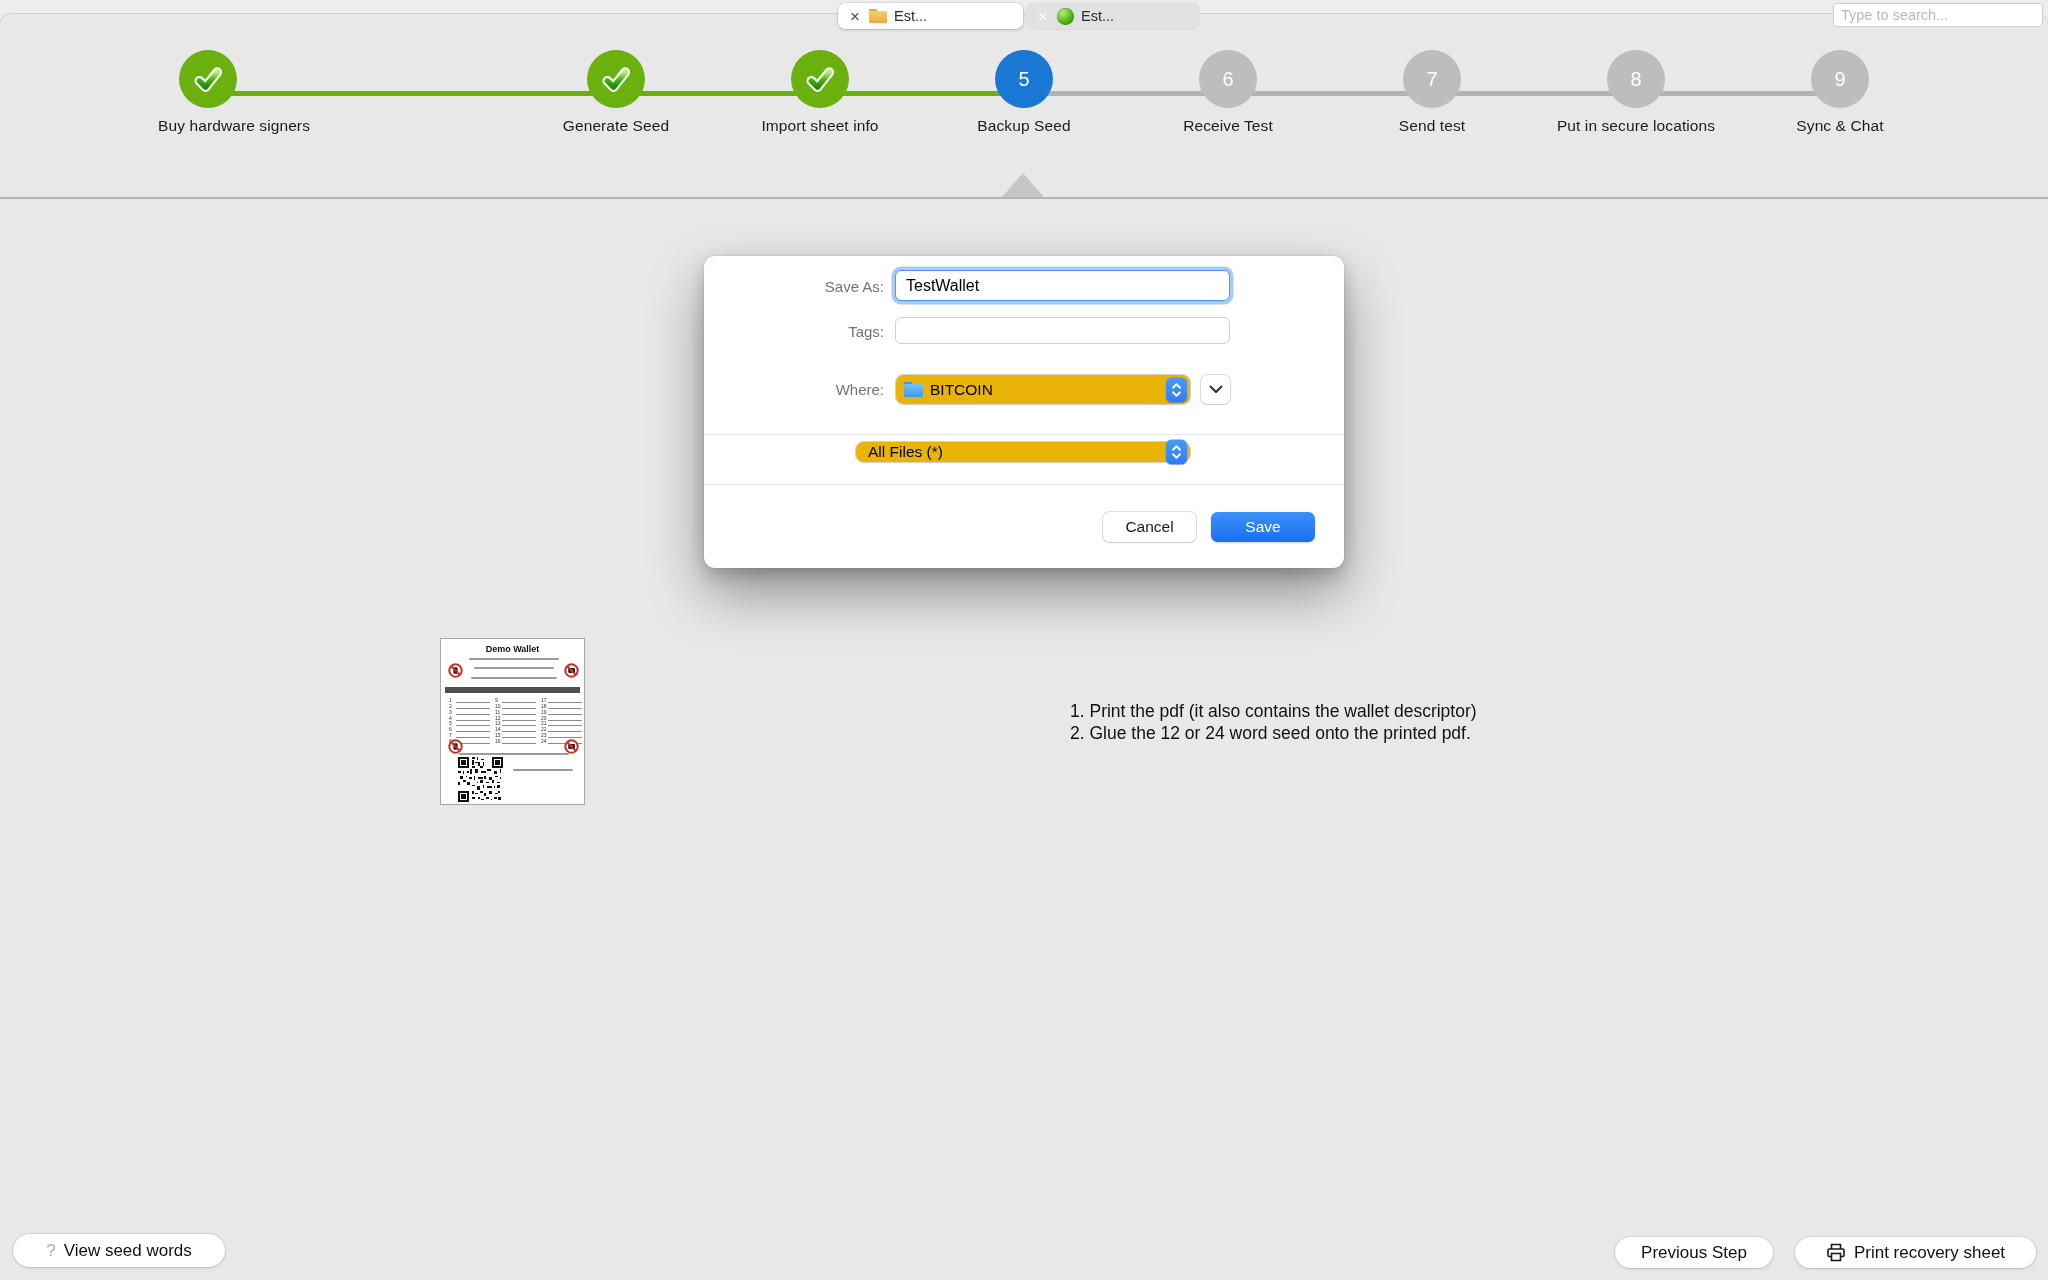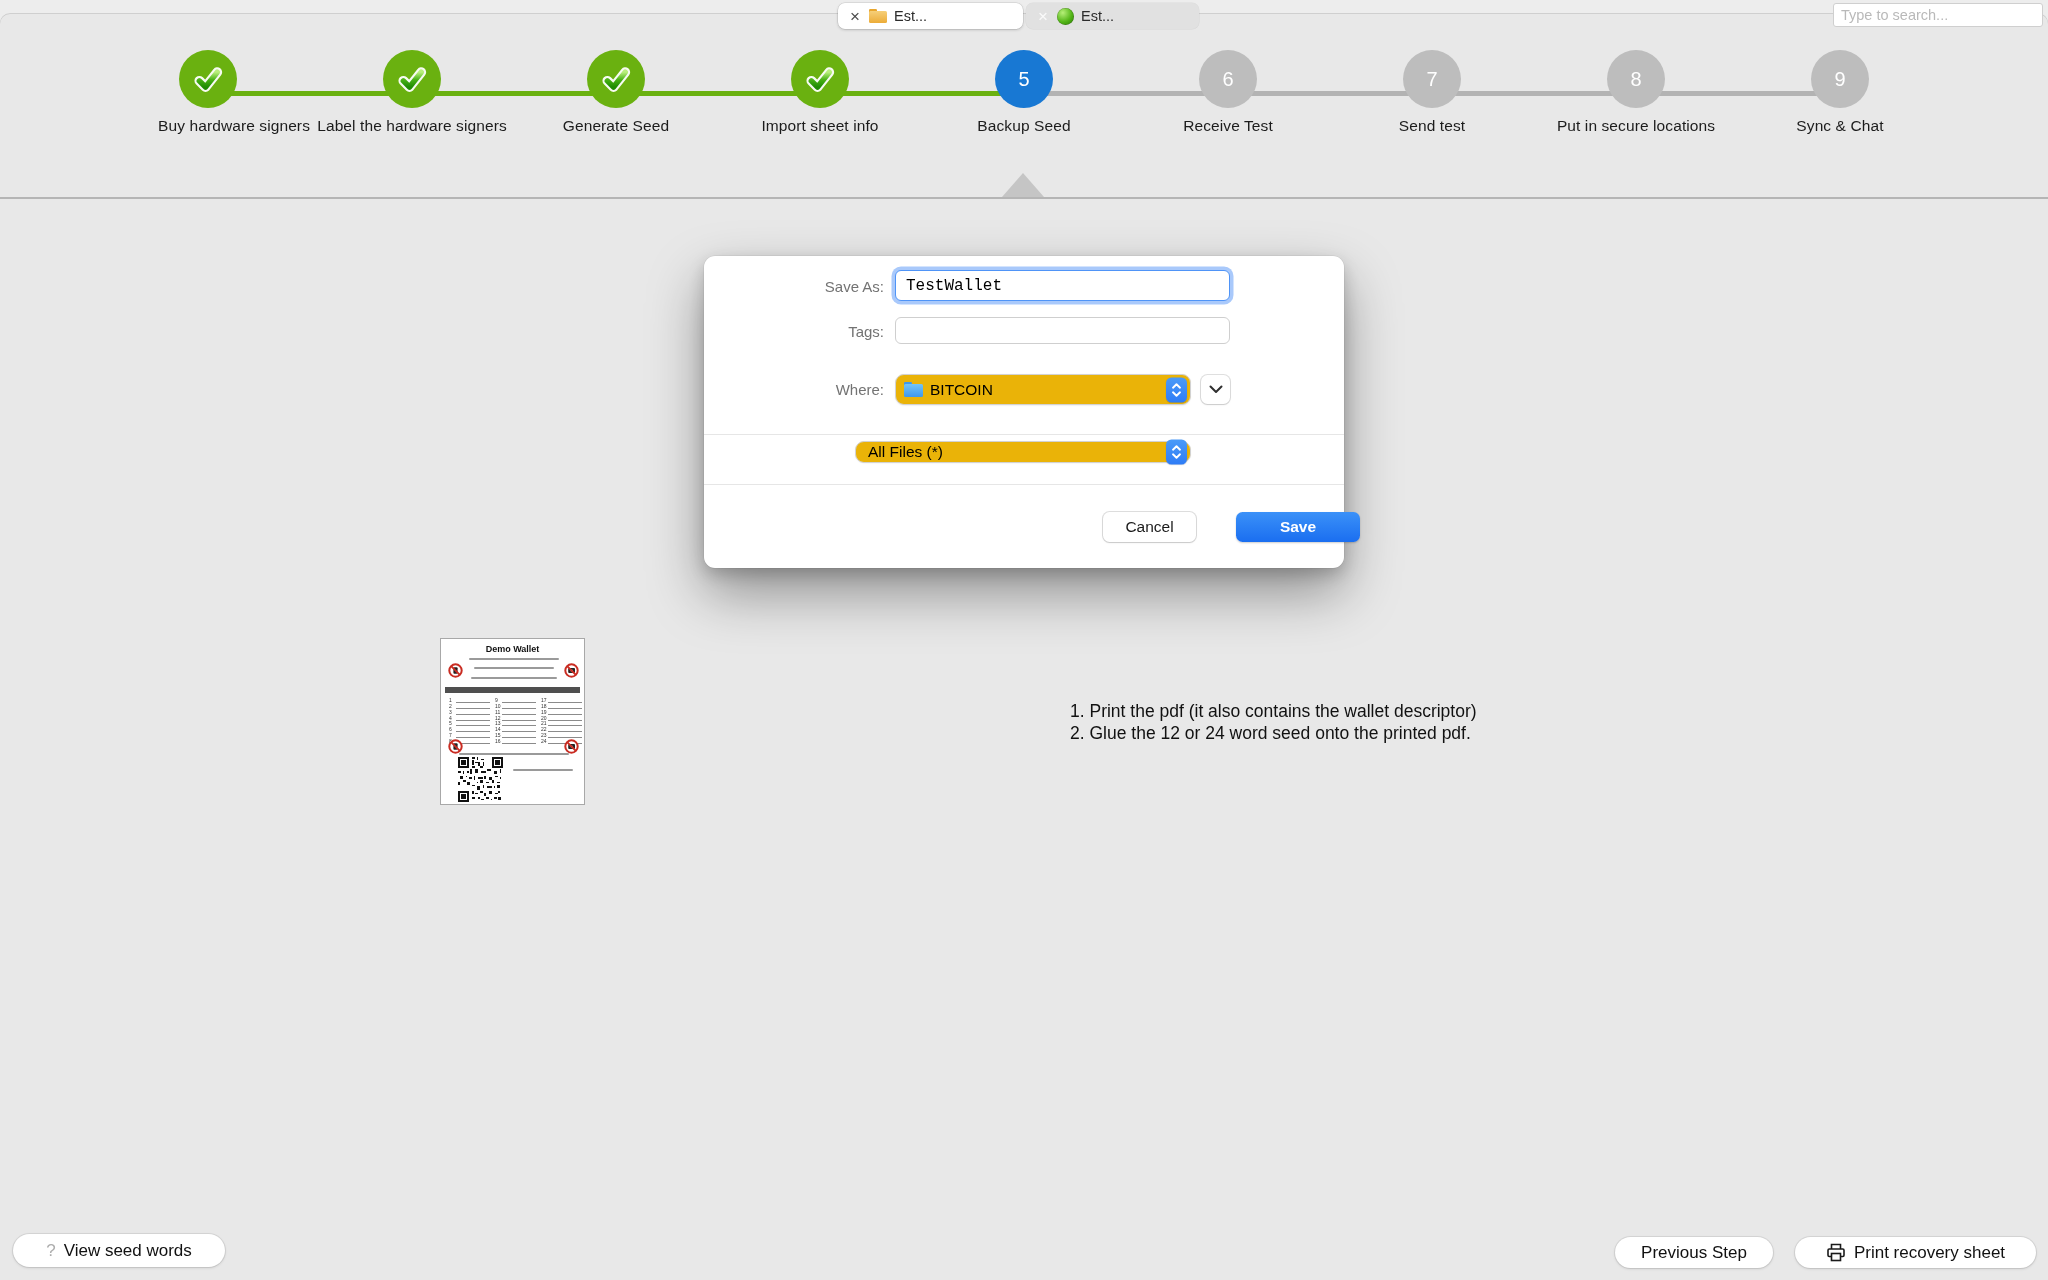--- a/index.html
+++ b/index.html
@@ -71,21 +71,20 @@
   }
   .dlg-label { position:absolute; left:0; width:180px; text-align:right;
     font-size:15px; color:#737373; }
   .field {
     position:absolute; background:#fff; border:1px solid #cfcfcf; border-radius:6px;
     font-family:inherit; font-size:16px; color:#000; padding:0 10px; outline:none;
   }
   .field--focus {
     border:1px solid #4f94f7;
     box-shadow:0 0 0 3.5px rgba(40,120,245,.40);
-    font-family:Liberation Mono, monospace;
   }
   .dropdown {
     position:absolute; background:#eab308; border:1px solid #d2d2d2; border-radius:9px;
     display:flex; align-items:center; box-shadow:0 .5px 1.5px rgba(0,0,0,.06);
     cursor:default;
   }
   .dropdown .dd-text { font-size:15.5px; color:#000; }
   .dd-stepper {
     position:absolute; right:3px; top:50%; transform:translateY(-50%);
     width:21px; height:25px; border-radius:5.5px;
@@ -98,23 +97,23 @@
     box-shadow:0 0 0 1px rgba(0,0,0,.12), 0 1px 2px rgba(0,0,0,.10);
     display:flex; align-items:center; justify-content:center; cursor:pointer;
   }
   .dlg-sep { position:absolute; left:0; right:0; height:1px; background:#e6e6e6; }
   .dlg-btn {
     position:absolute; height:30px; border:none; border-radius:6.5px;
     font-family:inherit; font-size:15.5px; cursor:pointer;
   }
   .dlg-btn--cancel { left:399px; width:93px; background:#fff; color:#1a1a1a;
     box-shadow:0 0 0 1px rgba(0,0,0,.13), 0 1px 2px rgba(0,0,0,.10); }
-  .dlg-btn--save { left:532px; width:124px; color:#fff;
+  .dlg-btn--save { left:507px; width:104px; color:#fff;
     background:linear-gradient(#3b91f8, var(--save-blue,#1a6ef0));
-    box-shadow:0 1px 2px rgba(0,0,0,.2);font-weight:bold; }
+    box-shadow:0 1px 2px rgba(0,0,0,.2); }
 
   
   .preview {
     position:absolute; left:440px; top:624px; width:145px; height:167px;
     background:#fff; border:1px solid #a8a8a8; overflow:hidden; cursor:pointer;
   }
   .pv-title { position:absolute; top:5px; left:0; right:0; text-align:center;
     font-size:9px; font-weight:bold; color:#111; }
   .pv-line { position:absolute; height:2px; background:#9a9a9a; border-radius:1px; }
   .pv-headerbar { position:absolute; left:4px; right:4px; top:48px; height:6px; background:#4f4f4f; }
@@ -186,30 +185,20 @@
 
     <div class="step step--done" style="left: 106px; text-align: right;">
       <div class="circle">
         <svg class="check" viewBox="0 0 26 26">
             <path d="M6 14.5 L11 19.5 L20.5 7.5" stroke="#ffffff" stroke-width="8" fill="none" stroke-linecap="round" stroke-linejoin="round" opacity=".95"></path>
             <path d="M6 14.5 L11 19.5 L20.5 7.5" stroke="url(#chkgrad)" stroke-width="4.5" fill="none" stroke-linecap="round" stroke-linejoin="round"></path>
           </svg>
 
       </div>
       <div class="step-label">Buy hardware signers</div>
-    </div>
-    <div class="step step--done" style="left: 310px;">
-      <div class="circle">
-        <svg class="check" viewBox="0 0 26 26">
-            <path d="M6 14.5 L11 19.5 L20.5 7.5" stroke="#ffffff" stroke-width="8" fill="none" stroke-linecap="round" stroke-linejoin="round" opacity=".95"></path>
-            <path d="M6 14.5 L11 19.5 L20.5 7.5" stroke="url(#chkgrad)" stroke-width="4.5" fill="none" stroke-linecap="round" stroke-linejoin="round"></path>
-          </svg>
-
-      </div>
-      <div class="step-label">Label the hardware signers</div>
     </div>
     <div class="step step--done" style="left: 514px;">
       <div class="circle">
         <svg class="check" viewBox="0 0 26 26">
             <path d="M6 14.5 L11 19.5 L20.5 7.5" stroke="#ffffff" stroke-width="8" fill="none" stroke-linecap="round" stroke-linejoin="round" opacity=".95"></path>
             <path d="M6 14.5 L11 19.5 L20.5 7.5" stroke="url(#chkgrad)" stroke-width="4.5" fill="none" stroke-linecap="round" stroke-linejoin="round"></path>
           </svg>
 
       </div>
       <div class="step-label">Generate Seed</div>

